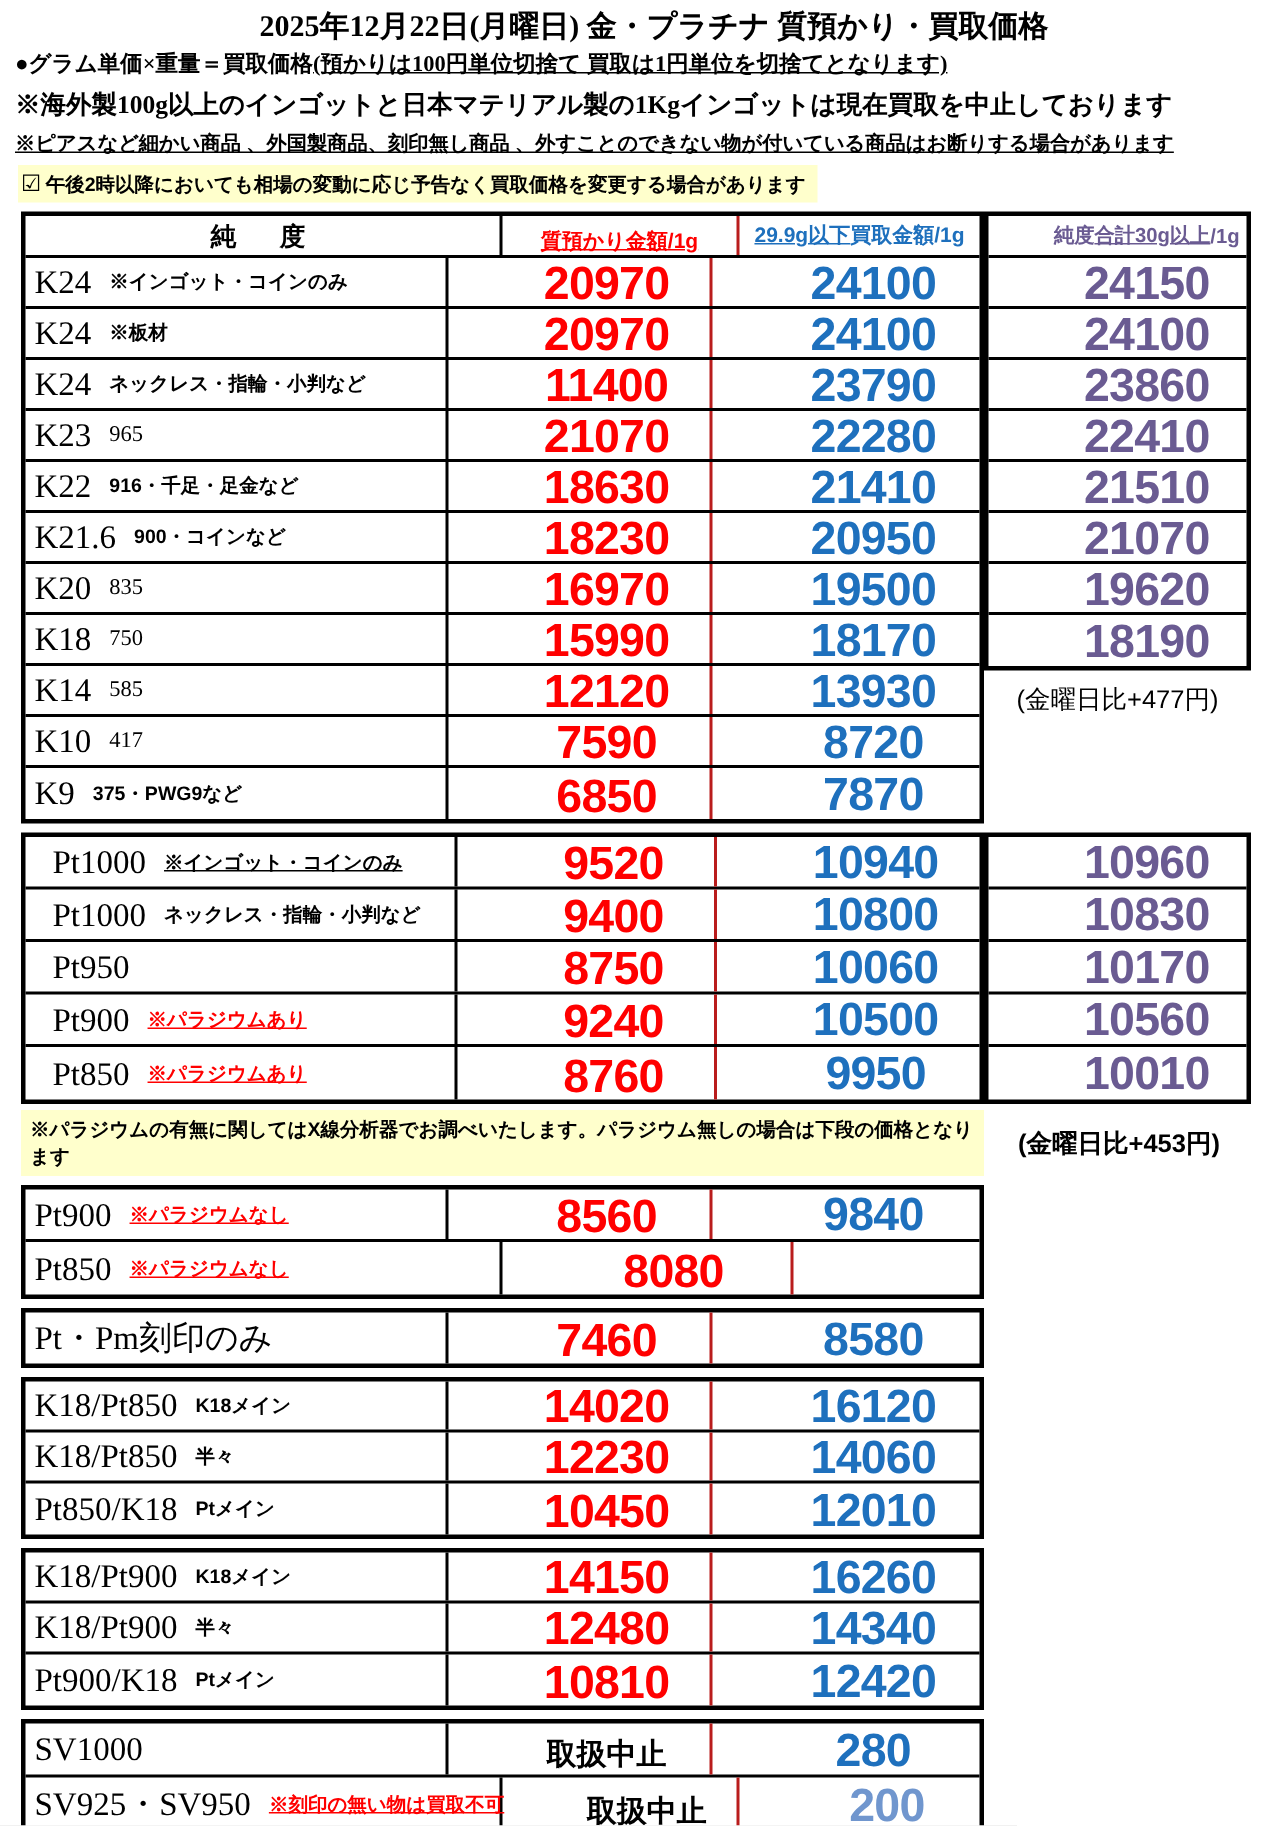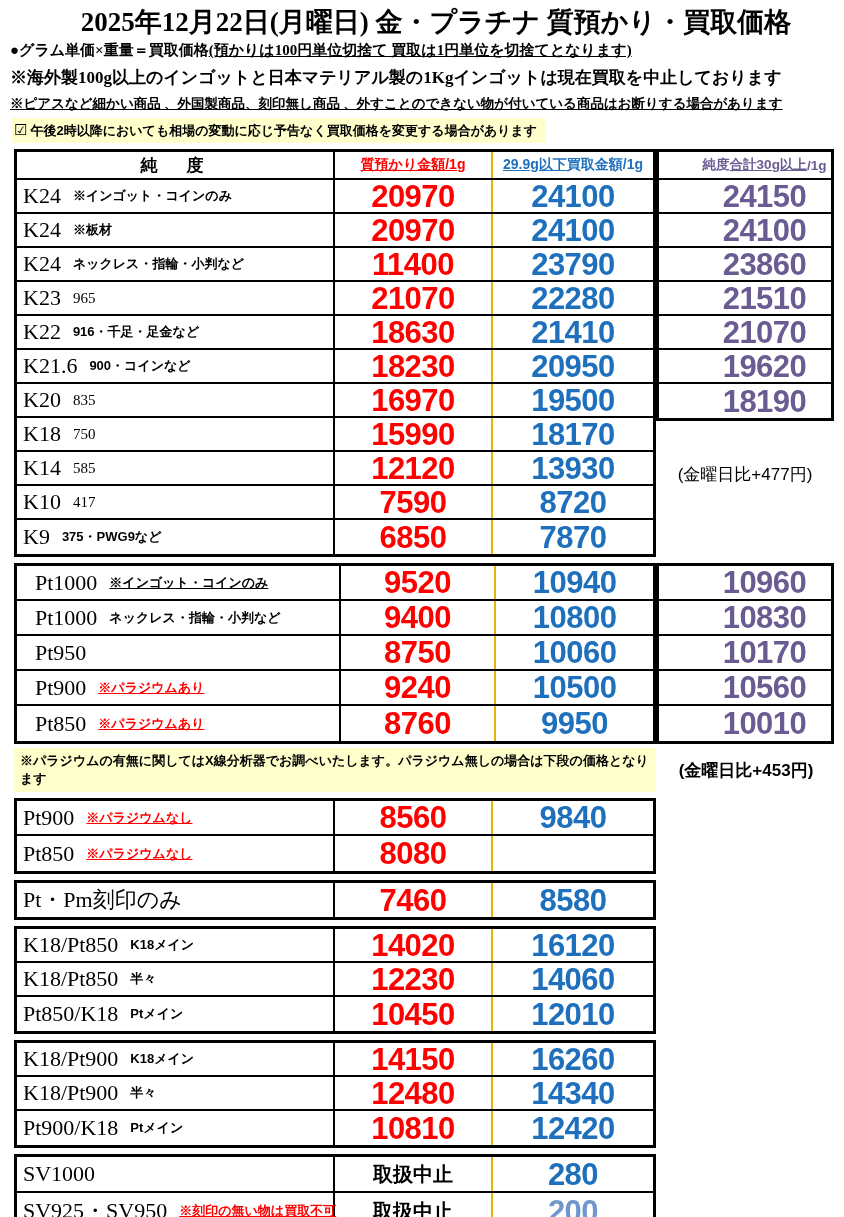--- a/index.html
+++ b/index.html
@@ -1,40 +1,40 @@
 <!DOCTYPE html>
 <html><head>
 <meta charset="utf-8">
 <style>
   html,body{margin:0;padding:0;background:#e8e8e8;}
   *{box-sizing:border-box;}
   .sheet{position:relative;width:844px;height:1217px;background:#fff;color:#000;
          font-family:"Liberation Sans",sans-serif;overflow:hidden;margin:0 auto;}
   .title{padding-top:6px;text-align:center;font-family:"Liberation Serif",serif;
-         font-weight:700;font-size:27px;line-height:1.2;padding-left:28px;}
+         font-weight:700;font-size:20px;line-height:1.2;padding-left:28px;}
   .n1{margin:3px 0 0 10px;font-family:"Liberation Serif",serif;font-weight:700;font-size:15px;}
   .n1 .u{text-decoration:underline;}
   .n2{margin:6px 0 0 10px;font-family:"Liberation Serif",serif;font-weight:700;font-size:17px;}
   .n3{margin:6px 0 0 10px;font-family:"Liberation Serif",serif;font-weight:700;font-size:13.5px;
       text-decoration:underline;}
   .n4{display:inline-block;margin:5px 0 0 12px;background:#ffffcc;font-weight:700;font-size:13px;
       padding:3px 8px 3px 2px;}
   .chk{font-size:15px;margin-right:3px;font-weight:400;}
 
   .twrap{position:relative;margin:6px 0 0 14px;width:822px;}
   .mblock{width:642px;border:3px solid #000;background:#fff;}
   .hrow{display:flex;height:28px;border-bottom:2px solid #000;}
-  .row{display:flex;height:34px;border-bottom:2px solid #000;}
+  .row{display:flex;height:34px;border-bottom:2px solid #000;gap:36px;}
   [data-rows] .row:last-child{border-bottom:none;}
   .pt .row,[data-rows="pt"] .row{height:35px;padding-left:12px;}
   .ptnopd .row{height:35px;}
   .sv .row{height:36px;}
   .cell{display:flex;align-items:center;}
   .cl{width:318px;border-right:2px solid #000;padding-left:6px;}
-  .cr{width:158px;border-right:2px solid #eab308;justify-content:center;}
+  .cr{width:158px;border-right:2px solid #b91c1c;justify-content:center;align-items:flex-end;}
   .cb{width:160px;justify-content:center;}
   .hc{justify-content:center;font-weight:700;font-size:14px;padding-left:0;}
   .cl.hc{font-family:"Liberation Serif",serif;font-size:17px;letter-spacing:6px;}
   .u{text-decoration:underline;}
   .red{color:#ff0000;}
   .blue{color:#1e70bd;}
   .bluelight{color:#7096ce;}
   .purple{color:#6a5b92;padding-left:39px;}
   .num{font-weight:700;font-size:31px;line-height:1;letter-spacing:-0.5px;}
   .nm{font-family:"Liberation Serif",serif;font-size:22px;white-space:nowrap;}
@@ -228,20 +228,23 @@
           <div class="pcell">
             <span class="num purple">24150</span>
           </div>
           <div class="pcell">
             <span class="num purple">24100</span>
           </div>
           <div class="pcell">
             <span class="num purple">23860</span>
           </div>
           <div class="pcell">
+            <span class="num purple">22410</span>
+          </div>
+          <div class="pcell">
             <span class="num purple">21510</span>
           </div>
           <div class="pcell">
             <span class="num purple">21070</span>
           </div>
           <div class="pcell">
             <span class="num purple">19620</span>
           </div>
           <div class="pcell">
             <span class="num purple">18190</span>

